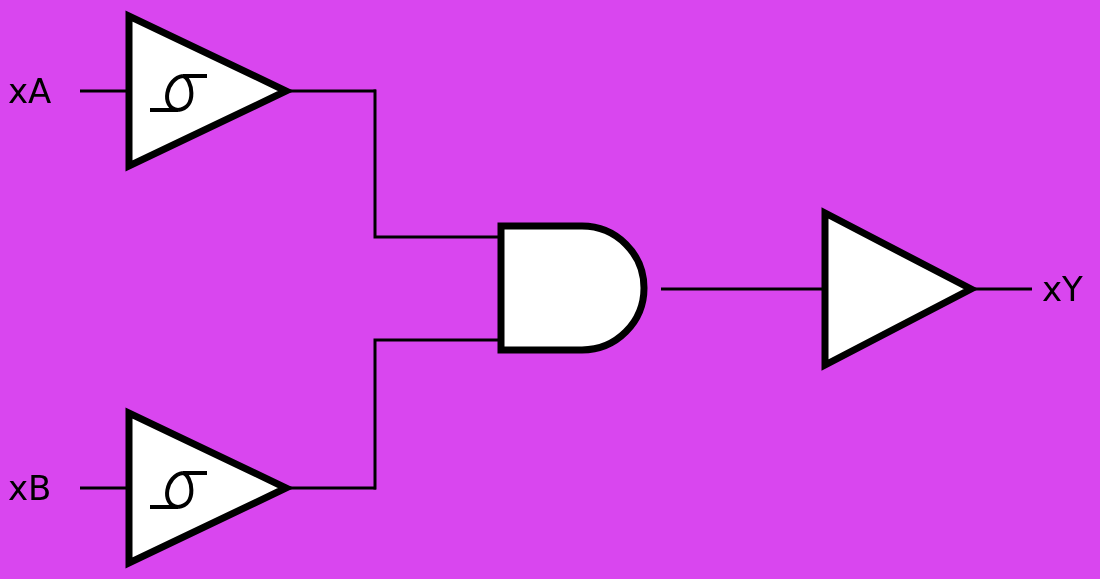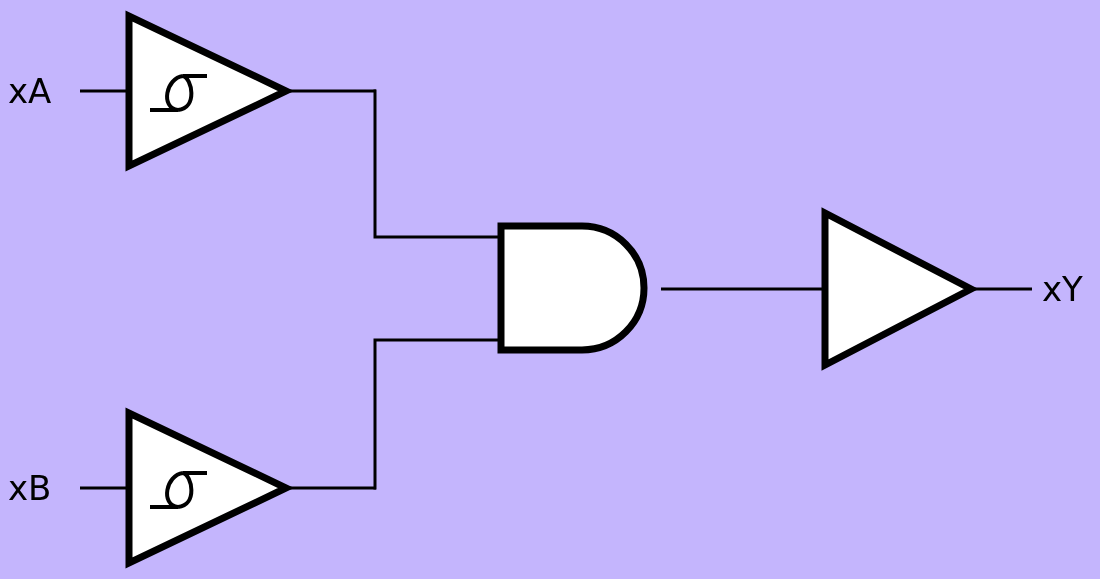--- a/index.html
+++ b/index.html
@@ -8,21 +8,21 @@
     padding: 0;
     background: #ffffff;
   }
   body {
     font-family: "DejaVu Sans", "Liberation Sans", sans-serif;
   }
   #canvas-wrap {
     position: relative;
     width: 1100px;
     height: 579px;
-    background: #c4b5fd;
+    background: #d946ef;
     overflow: hidden;
     text-align: right;
   }
   #circuit-svg {
     display: block;
     width: 1100px;
     height: 579px;
   }
   .port-label {
     font-family: "DejaVu Sans", "Liberation Sans", sans-serif;

